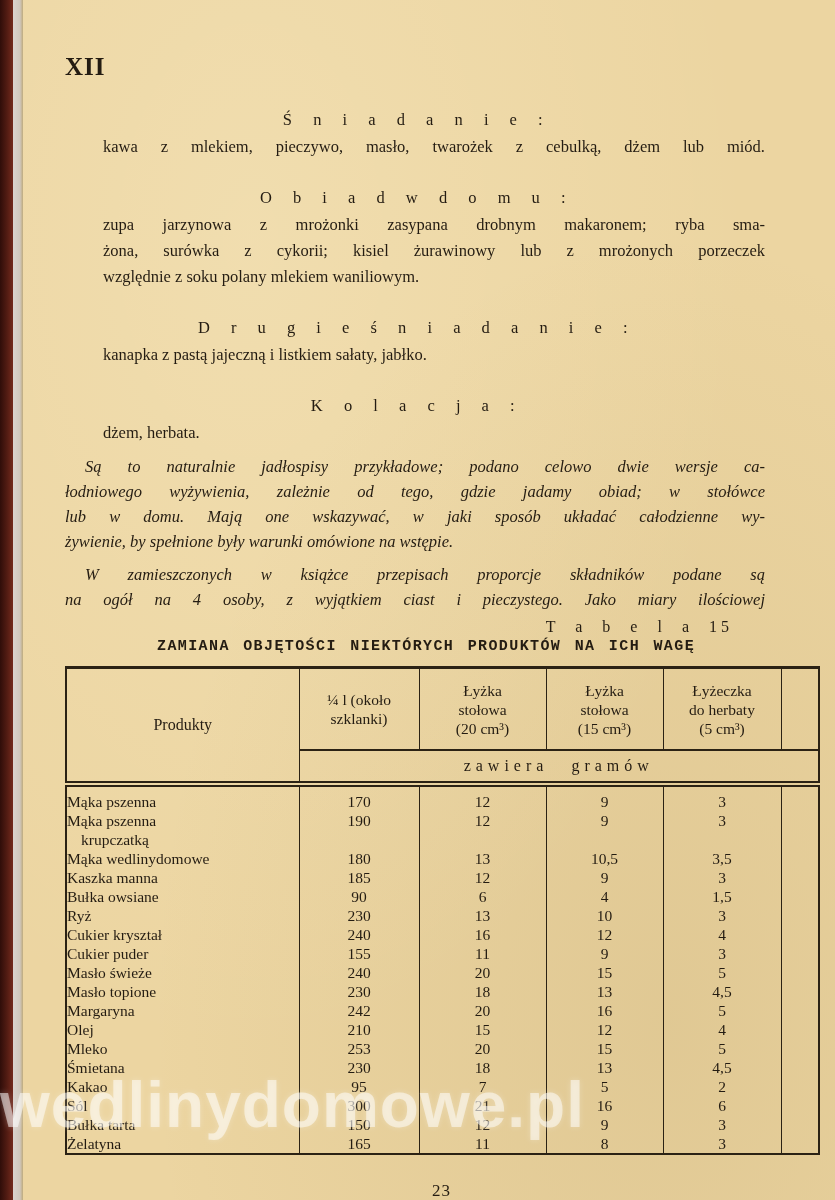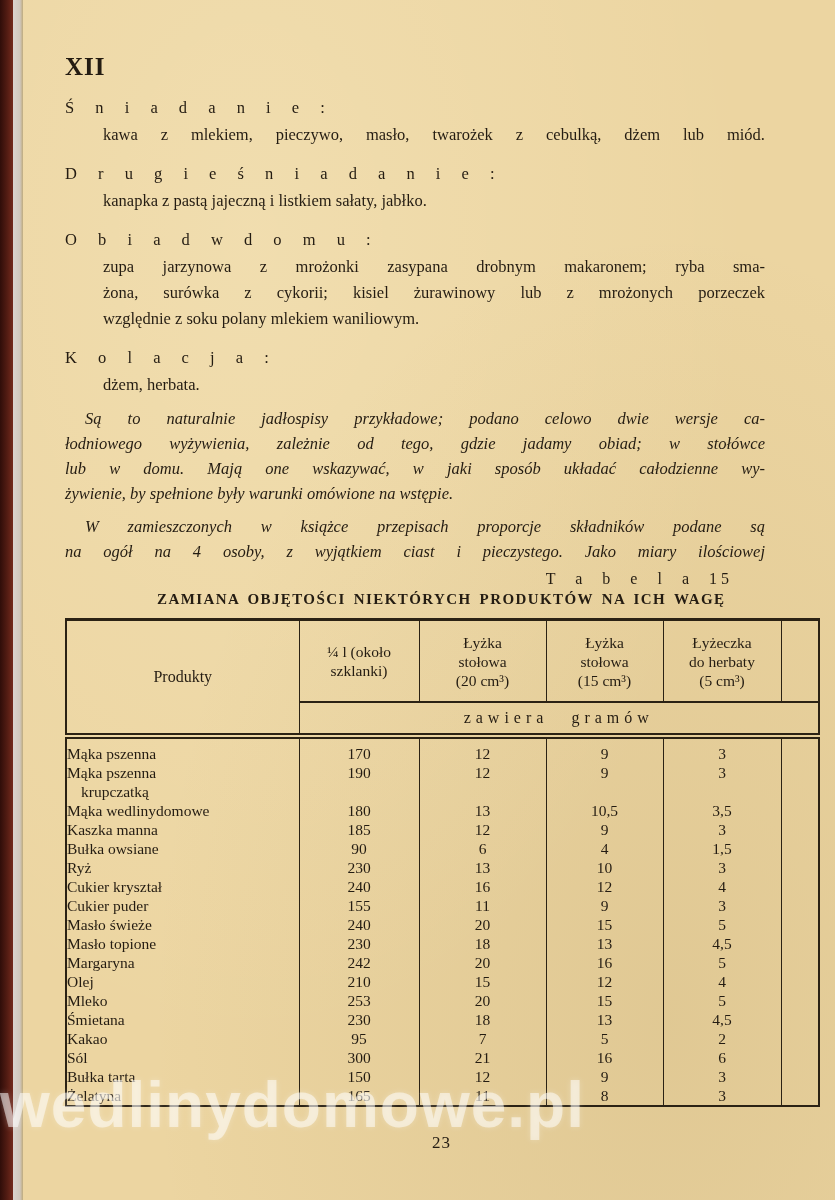--- a/index.html
+++ b/index.html
@@ -13,33 +13,33 @@
     color:#241c12;
   }
   .spine{position:absolute;left:0;top:0;width:13px;height:1200px;
     background:linear-gradient(90deg,#2f0d09,#531c13 55%,#73291d);}
   .scan-edge{position:absolute;left:13px;top:0;width:10px;height:1200px;
     background:linear-gradient(90deg,#d8d2d3,#cdc5bf 70%,#b9a678);opacity:.9;}
   .content{position:absolute;left:23px;top:0;width:812px;height:1200px;
     padding:46px 40px 0 42px;box-sizing:border-box;}
   .chapter{font-size:25px;font-weight:bold;line-height:30px;margin:6px 0 0 0;letter-spacing:1px;}
   .textblock{padding-right:30px;}
-  .mheading{margin-top:16px;font-size:16.5px;line-height:20px;letter-spacing:4.5px;word-spacing:8px;}
+  .mheading{margin-top:28px;font-size:16.5px;line-height:20px;letter-spacing:4.5px;word-spacing:8px;text-align:center;}
   .mline,.pline{margin-left:38px;font-size:16.5px;line-height:26px;}
   .pline{margin-left:0;line-height:25px;}
   .pline.indent{text-indent:20px;}
   .mline{margin-top:0;}
   .mline:first-of-type{margin-top:0;}
   .sec .mline:nth-of-type(2){margin-top:4px;}
   .fill{text-align:justify;text-align-last:justify;}
   .para{margin-top:8px;font-style:italic;}
   .tabela-label{margin-top:6px;text-align:right;padding-right:62px;font-size:16px;
     letter-spacing:4px;word-spacing:8px;line-height:18px;}
   .tabela-caption{margin-top:2px;margin-left:92px;font-size:15px;font-weight:bold;
-    letter-spacing:1.4px;word-spacing:3px;line-height:18px;}
+    letter-spacing:1.4px;word-spacing:3px;line-height:18px;font-family:Liberation Mono, monospace;}
   table.conv{margin-top:10px;border-collapse:collapse;table-layout:fixed;width:753px;
     border:2.5px solid #2b2214;border-top-width:3px;}
   table.conv th,table.conv td{border-left:1.5px solid #2b2214;font-weight:normal;
     font-family:"Liberation Serif", serif;color:#241c12;padding:0;}
   th.prod-h{font-size:16px;border-bottom:6px double #2b2214;}
   th.vol-h,th.gutter-h{height:80px;vertical-align:middle;text-align:center;
     font-size:15.5px;line-height:19px;border-bottom:2px solid #2b2214;}
   td.zawiera{height:30px;text-align:center;vertical-align:middle;font-size:16px;
     letter-spacing:5px;word-spacing:14px;border-bottom:6px double #2b2214;}
   tbody td{font-size:15.5px;line-height:19px;vertical-align:top;}
@@ -61,28 +61,28 @@
 
 <div class="content">
   <div class="chapter">XII</div>
 
   <div class="textblock" id="menu-sections">
       <div class="sec">
         <div class="mheading">Ś n i a d a n i e :</div>
         <div class="mline fill">kawa z mlekiem, pieczywo, masło, twarożek z cebulką, dżem lub miód.</div>
       </div>
       <div class="sec">
-        <div class="mheading">D r u g i e   ś n i a d a n i e :</div>
-        <div class="mline">kanapka z pastą jajeczną i listkiem sałaty, jabłko.</div>
-      </div>
-      <div class="sec">
         <div class="mheading">O b i a d   w   d o m u :</div>
         <div class="mline fill">zupa jarzynowa z mrożonki zasypana drobnym makaronem; ryba sma-</div>
         <div class="mline fill">żona, surówka z cykorii; kisiel żurawinowy lub z mrożonych porzeczek</div>
         <div class="mline">względnie z soku polany mlekiem waniliowym.</div>
+      </div>
+      <div class="sec">
+        <div class="mheading">D r u g i e   ś n i a d a n i e :</div>
+        <div class="mline">kanapka z pastą jajeczną i listkiem sałaty, jabłko.</div>
       </div>
       <div class="sec">
         <div class="mheading">K o l a c j a :</div>
         <div class="mline">dżem, herbata.</div>
       </div>
     </div>
 
   <div class="textblock" id="paragraphs">
       <div class="para">
         <div class="pline indent fill">Są to naturalnie jadłospisy przykładowe; podano celowo dwie wersje ca-</div>

